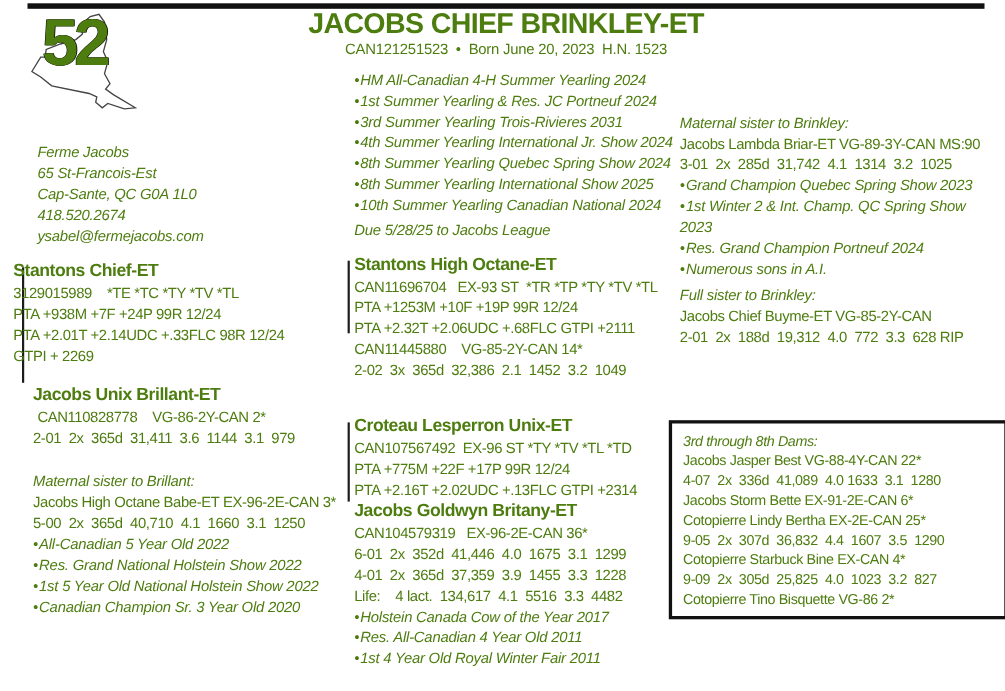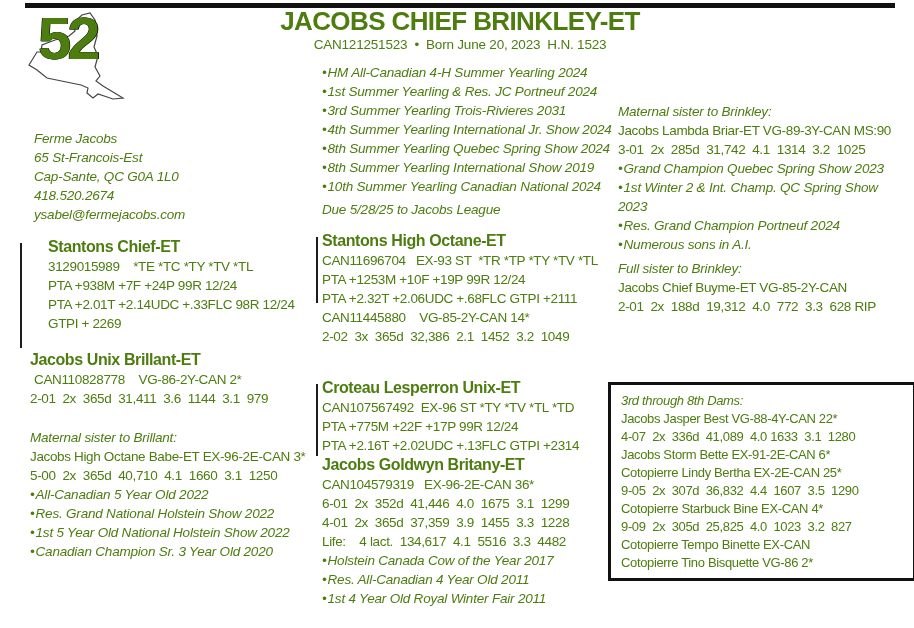--- a/index.html
+++ b/index.html
@@ -46,21 +46,21 @@
 
   <div id="title" class="abs">JACOBS CHIEF BRINKLEY-ET</div>
   <div id="id-line" class="abs pre">CAN121251523  •  Born June 20, 2023  H.N. 1523</div>
 
   <div class="abs it" style="left:322px;top:63px;">
     <div class="line bullet">HM All-Canadian 4-H Summer Yearling 2024</div>
     <div class="line bullet">1st Summer Yearling &amp; Res. JC Portneuf 2024</div>
     <div class="line bullet">3rd Summer Yearling Trois-Rivieres 2031</div>
     <div class="line bullet">4th Summer Yearling International Jr. Show 2024</div>
     <div class="line bullet">8th Summer Yearling Quebec Spring Show 2024</div>
-    <div class="line bullet">8th Summer Yearling International Show 2019</div>
+    <div class="line bullet">8th Summer Yearling International Show 2025</div>
     <div class="line bullet">10th Summer Yearling Canadian National 2024</div>
   </div>
   <div class="abs it line" style="left:322px;top:200px;">Due 5/28/25 to Jacobs League</div>
 
   <div class="abs" style="left:618px;top:102px;width:292px;">
     <div class="line it">Maternal sister to Brinkley:</div>
     <div class="line rec">Jacobs Lambda Briar-ET VG-89-3Y-CAN MS:90</div>
     <div class="line pre rec">3-01  2x  285d  31,742  4.1  1314  3.2  1025</div>
     <div class="line it bullet">Grand Champion Quebec Spring Show 2023</div>
     <div class="line it bullet">1st Winter 2 &amp; Int. Champ. QC Spring Show 2023</div>
@@ -68,21 +68,21 @@
     <div class="line it bullet">Numerous sons in A.I.</div>
   </div>
 
   <div class="abs" style="left:618px;top:259px;width:292px;">
     <div class="line it">Full sister to Brinkley:</div>
     <div class="line rec">Jacobs Chief Buyme-ET VG-85-2Y-CAN</div>
     <div class="line pre rec">2-01  2x  188d  19,312  4.0  772  3.3  628 RIP</div>
   </div>
 
   <div class="vline abs" style="left:20px;top:243px;height:105px;"></div>
-  <div class="abs" style="left:48px;top:237px;width:285px;">
+  <div class="abs" style="left:12px;top:237px;width:285px;">
     <div class="head">Stantons Chief-ET</div>
     <div class="line pre rec">3129015989    *TE *TC *TY *TV *TL</div>
     <div class="line pre rec">PTA +938M +7F +24P 99R 12/24</div>
     <div class="line pre rec">PTA +2.01T +2.14UDC +.33FLC 98R 12/24</div>
     <div class="line pre rec">GTPI + 2269</div>
   </div>
 
   <div class="abs" style="left:30px;top:350px;width:285px;">
     <div class="head">Jacobs Unix Brillant-ET</div>
     <div class="line pre rec" style="padding-left:4px;">CAN110828778    VG-86-2Y-CAN 2*</div>
@@ -127,17 +127,16 @@
 
   <div id="box" class="abs">
     <div class="line it">3rd through 8th Dams:</div>
     <div class="line rec">Jacobs Jasper Best VG-88-4Y-CAN 22*</div>
     <div class="line pre rec">4-07  2x  336d  41,089  4.0 1633  3.1  1280</div>
     <div class="line rec">Jacobs Storm Bette EX-91-2E-CAN 6*</div>
     <div class="line rec">Cotopierre Lindy Bertha EX-2E-CAN 25*</div>
     <div class="line pre rec">9-05  2x  307d  36,832  4.4  1607  3.5  1290</div>
     <div class="line rec">Cotopierre Starbuck Bine  EX-CAN 4*</div>
     <div class="line pre rec">9-09  2x  305d  25,825  4.0  1023  3.2  827</div>
-    <div class="line rec">Cotopierre Tempo Binette EX-CAN</div>
     <div class="line rec">Cotopierre Tino Bisquette VG-86 2*</div>
   </div>
 
 </div>
 
 </body></html>

